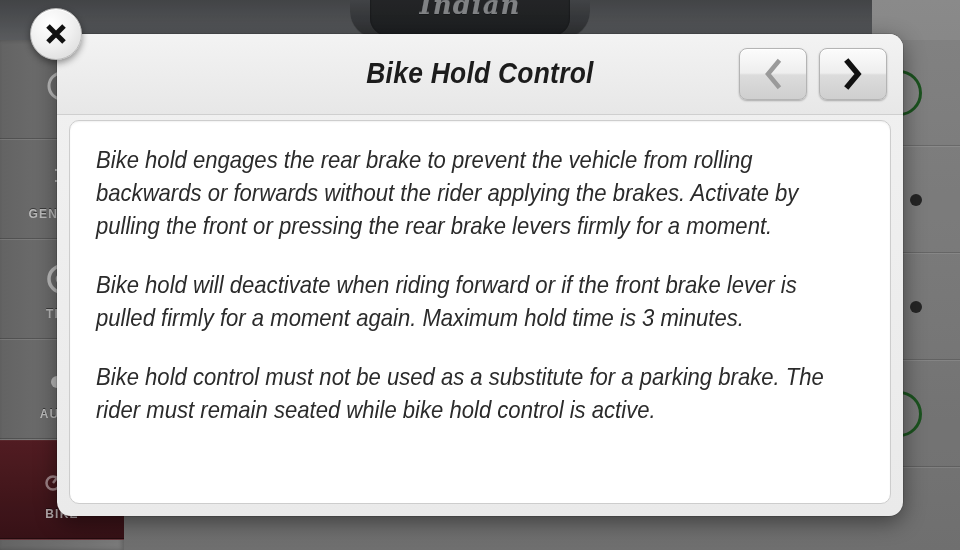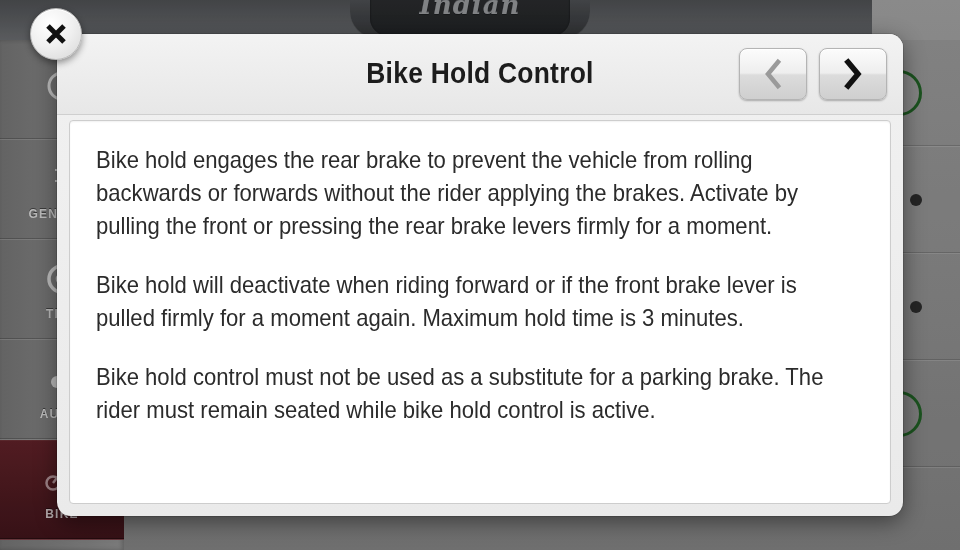--- a/index.html
+++ b/index.html
@@ -143,20 +143,21 @@
 
   
   .dialog {
     position: absolute;
     left: 57px; top: 34px;
     width: 846px; height: 482px;
     border-radius: 14px;
     background: linear-gradient(180deg, #f1f1f1 0%, #eaeaea 100%);
     box-shadow: 0 6px 22px rgba(0,0,0,0.45), 0 0 0 1px rgba(0,0,0,0.12);
     box-sizing: border-box;
+    font-style: italic;
   }
 
   .dialog-header {
     position: relative;
     height: 80px;
     border-radius: 14px 14px 0 0;
     background: linear-gradient(180deg, #f3f3f3 0%, #e7e7e7 100%);
     border-bottom: 1px solid #cfcfcf;
   }
   .dialog-title {
@@ -192,21 +193,21 @@
   .chev {
     display: block;
   }
 
   .dialog-body {
     position: absolute;
     left: 12px; right: 12px;
     top: 86px; bottom: 12px;
     background: #ffffff;
     border: 1px solid #cdcdcd;
-    border-radius: 4px;
+    border-radius: 10px;
     box-shadow: inset 0 1px 2px rgba(0,0,0,0.06);
     padding: 22px 26px;
     box-sizing: border-box;
     overflow: hidden;
   }
   .para {
     font-family: "Liberation Sans Narrow", "Liberation Sans", sans-serif;
     font-size: 24px;
     line-height: 33px;
     color: #2b2b2b;

